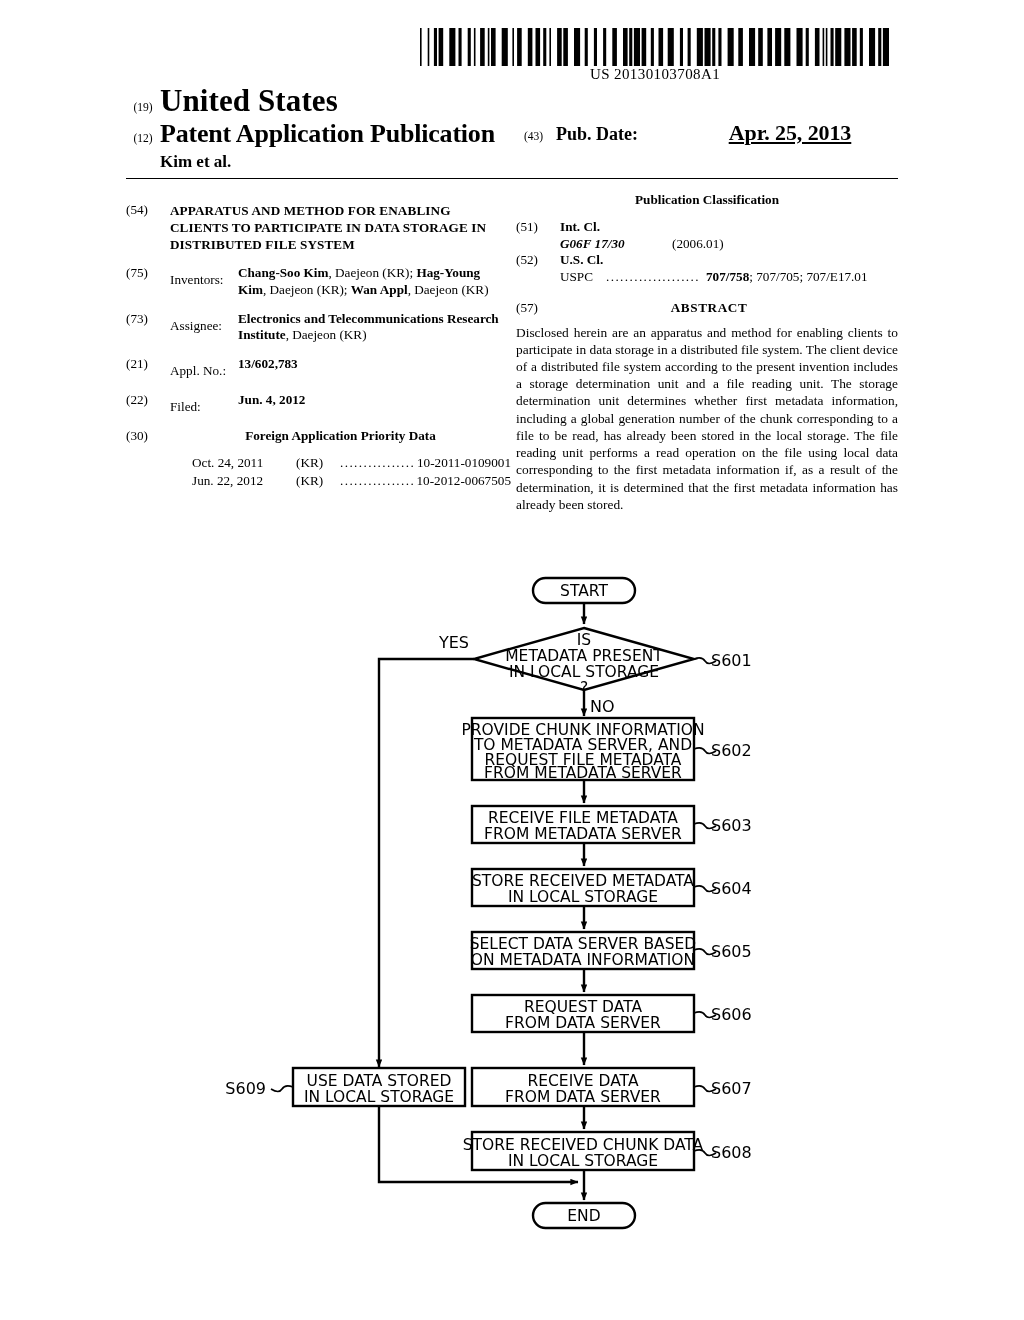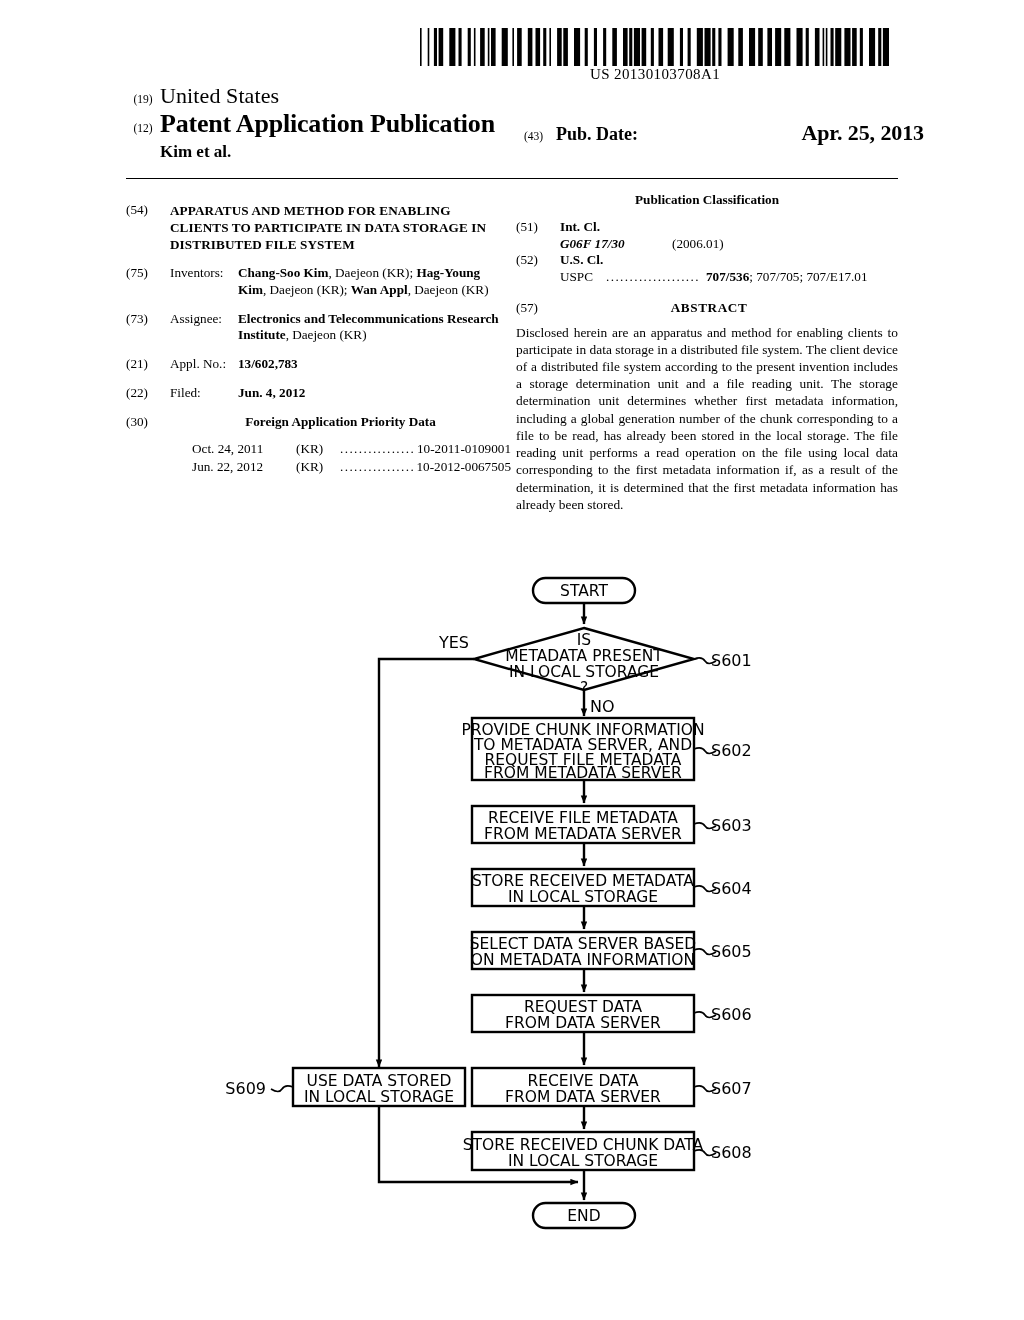--- a/index.html
+++ b/index.html
@@ -59,22 +59,22 @@
     width: 34px;
     flex: 0 0 34px;
     text-align: center;
     padding-top: 2px;
   }
   .mast-left {
     width: 400px;
     flex: 0 0 400px;
   }
   .mast-title-1 {
-    font-size: 22px;
-    font-weight: normal;
+    font-size: 31px;
+    font-weight: bold;
     line-height: 1.12;
     letter-spacing: 0.1px;
   }
   .mast-title-2 {
     font-size: 26px;
     font-weight: bold;
     line-height: 1.12;
     letter-spacing: -0.2px;
   }
   .mast-authors {
@@ -105,22 +105,23 @@
     width: 100px;
     flex: 0 0 100px;
   }
   .pub-value {
     font-size: 22px;
     font-weight: bold;
     letter-spacing: -0.1px;
   }
   .pub-value.right-al {
     width: 268px;
-    text-align: right;
+    text-align: center;
     padding-right: 6px;
+    text-decoration: underline;
   }
 
   .rule {
     position: absolute;
     left: 126px;
     top: 178px;
     width: 772px;
     height: 0;
     border-top: 1.6px solid #000;
   }
@@ -147,20 +148,21 @@
     display: flex;
     margin-bottom: 12px;
   }
   .bib-code {
     flex: 0 0 44px;
     width: 44px;
   }
   .bib-key {
     flex: 0 0 68px;
     width: 68px;
+    margin-top: 7px;
   }
   .bib-body { flex: 1 1 auto; }
   .b { font-weight: bold; }
   .i { font-style: italic; }
 
   .title-block {
     font-weight: bold;
     line-height: 1.29;
     letter-spacing: 0.1px;
   }
@@ -403,21 +405,21 @@
       </div>
     </div>
 
     <div class="bib-row" style="margin-bottom:2px">
       <div class="bib-code">(52)</div>
       <div class="bib-body">
         <div class="b">U.S. Cl.</div>
         <div class="uspc-line">
           <div class="uspc-lab">USPC</div>
           <div class="uspc-dots">....................</div>
-          <div><span class="b">707/536</span><span>; 707/705; 707/E17.01</span></div>
+          <div><span class="b">707/758</span><span>; 707/705; 707/E17.01</span></div>
         </div>
       </div>
     </div>
 
     <div class="abstract-head">
       <div class="bib-code">(57)</div>
       <div class="hd">ABSTRACT</div>
     </div>
     <div class="abstract-body">Disclosed herein are an apparatus and method for enabling clients to participate in data storage in a distributed file system. The client device of a distributed file system according to the present invention includes a storage determination unit and a file reading unit. The storage determination unit determines whether first metadata information, including a global generation number of the chunk corresponding to a file to be read, has already been stored in the local storage. The file reading unit performs a read operation on the file using local data corresponding to the first metadata information if, as a result of the determination, it is determined that the first metadata information has already been stored.</div>
   </div>

